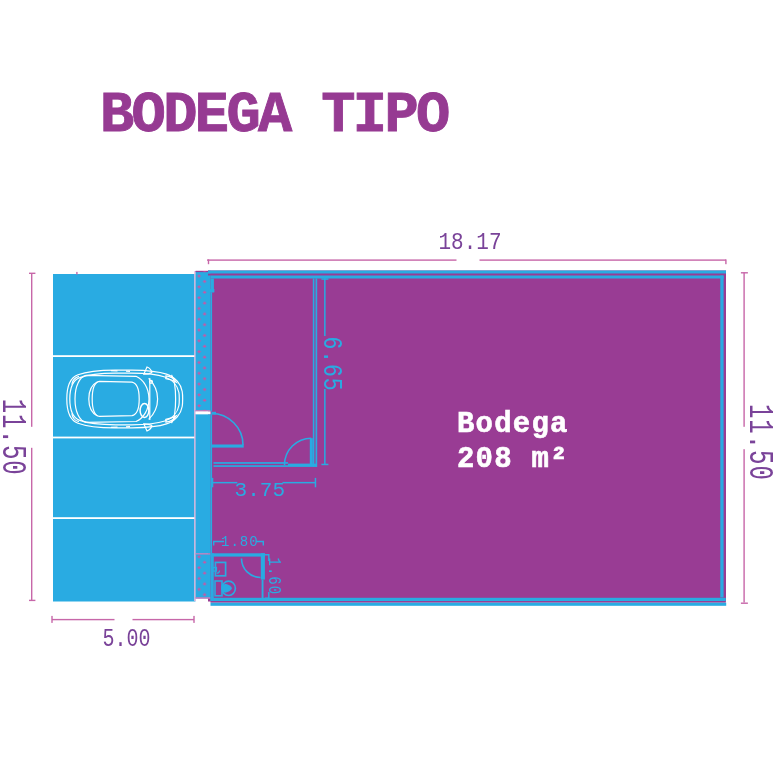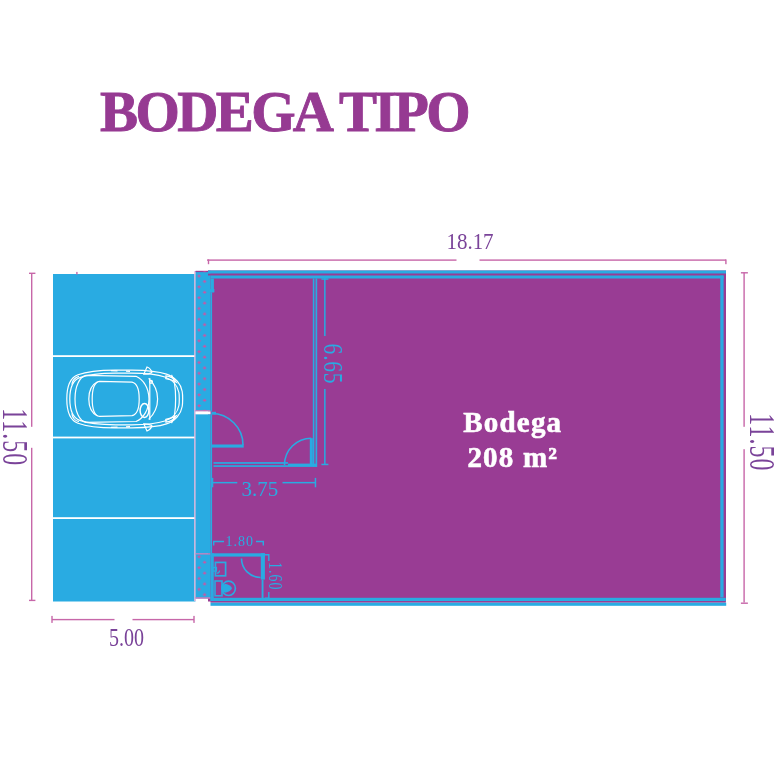--- a/index.html
+++ b/index.html
@@ -1,17 +1,17 @@
 <!DOCTYPE html>
 <html><head>
 <meta charset="utf-8">
 <style>
   html,body{margin:0;padding:0;background:#ffffff;}
   .page{position:relative;width:780px;height:761px;overflow:hidden;
-        font-family:Liberation Serif, serif;}
+        font-family:Liberation Mono, monospace;}
 </style>
 </head>
 <body>
 <div class="page">
 <svg width="780" height="761" viewBox="0 0 780 761">
 <defs>
   <pattern id="dots" x="195.5" y="273.4" width="15" height="10.8" patternUnits="userSpaceOnUse">
     <path d="M3.6,0.7 Q4.05,2.25 5.6,2.7 Q4.05,3.15 3.6,4.7 Q3.15,3.15 1.6,2.7 Q3.15,2.25 3.6,0.7 Z" fill="#D64F9F"></path>
     <path d="M9.1,6.1 Q9.55,7.65 11.1,8.1 Q9.55,8.55 9.1,10.1 Q8.65,8.55 7.1,8.1 Q8.65,7.65 9.1,6.1 Z" fill="#D64F9F"></path>
   </pattern>

